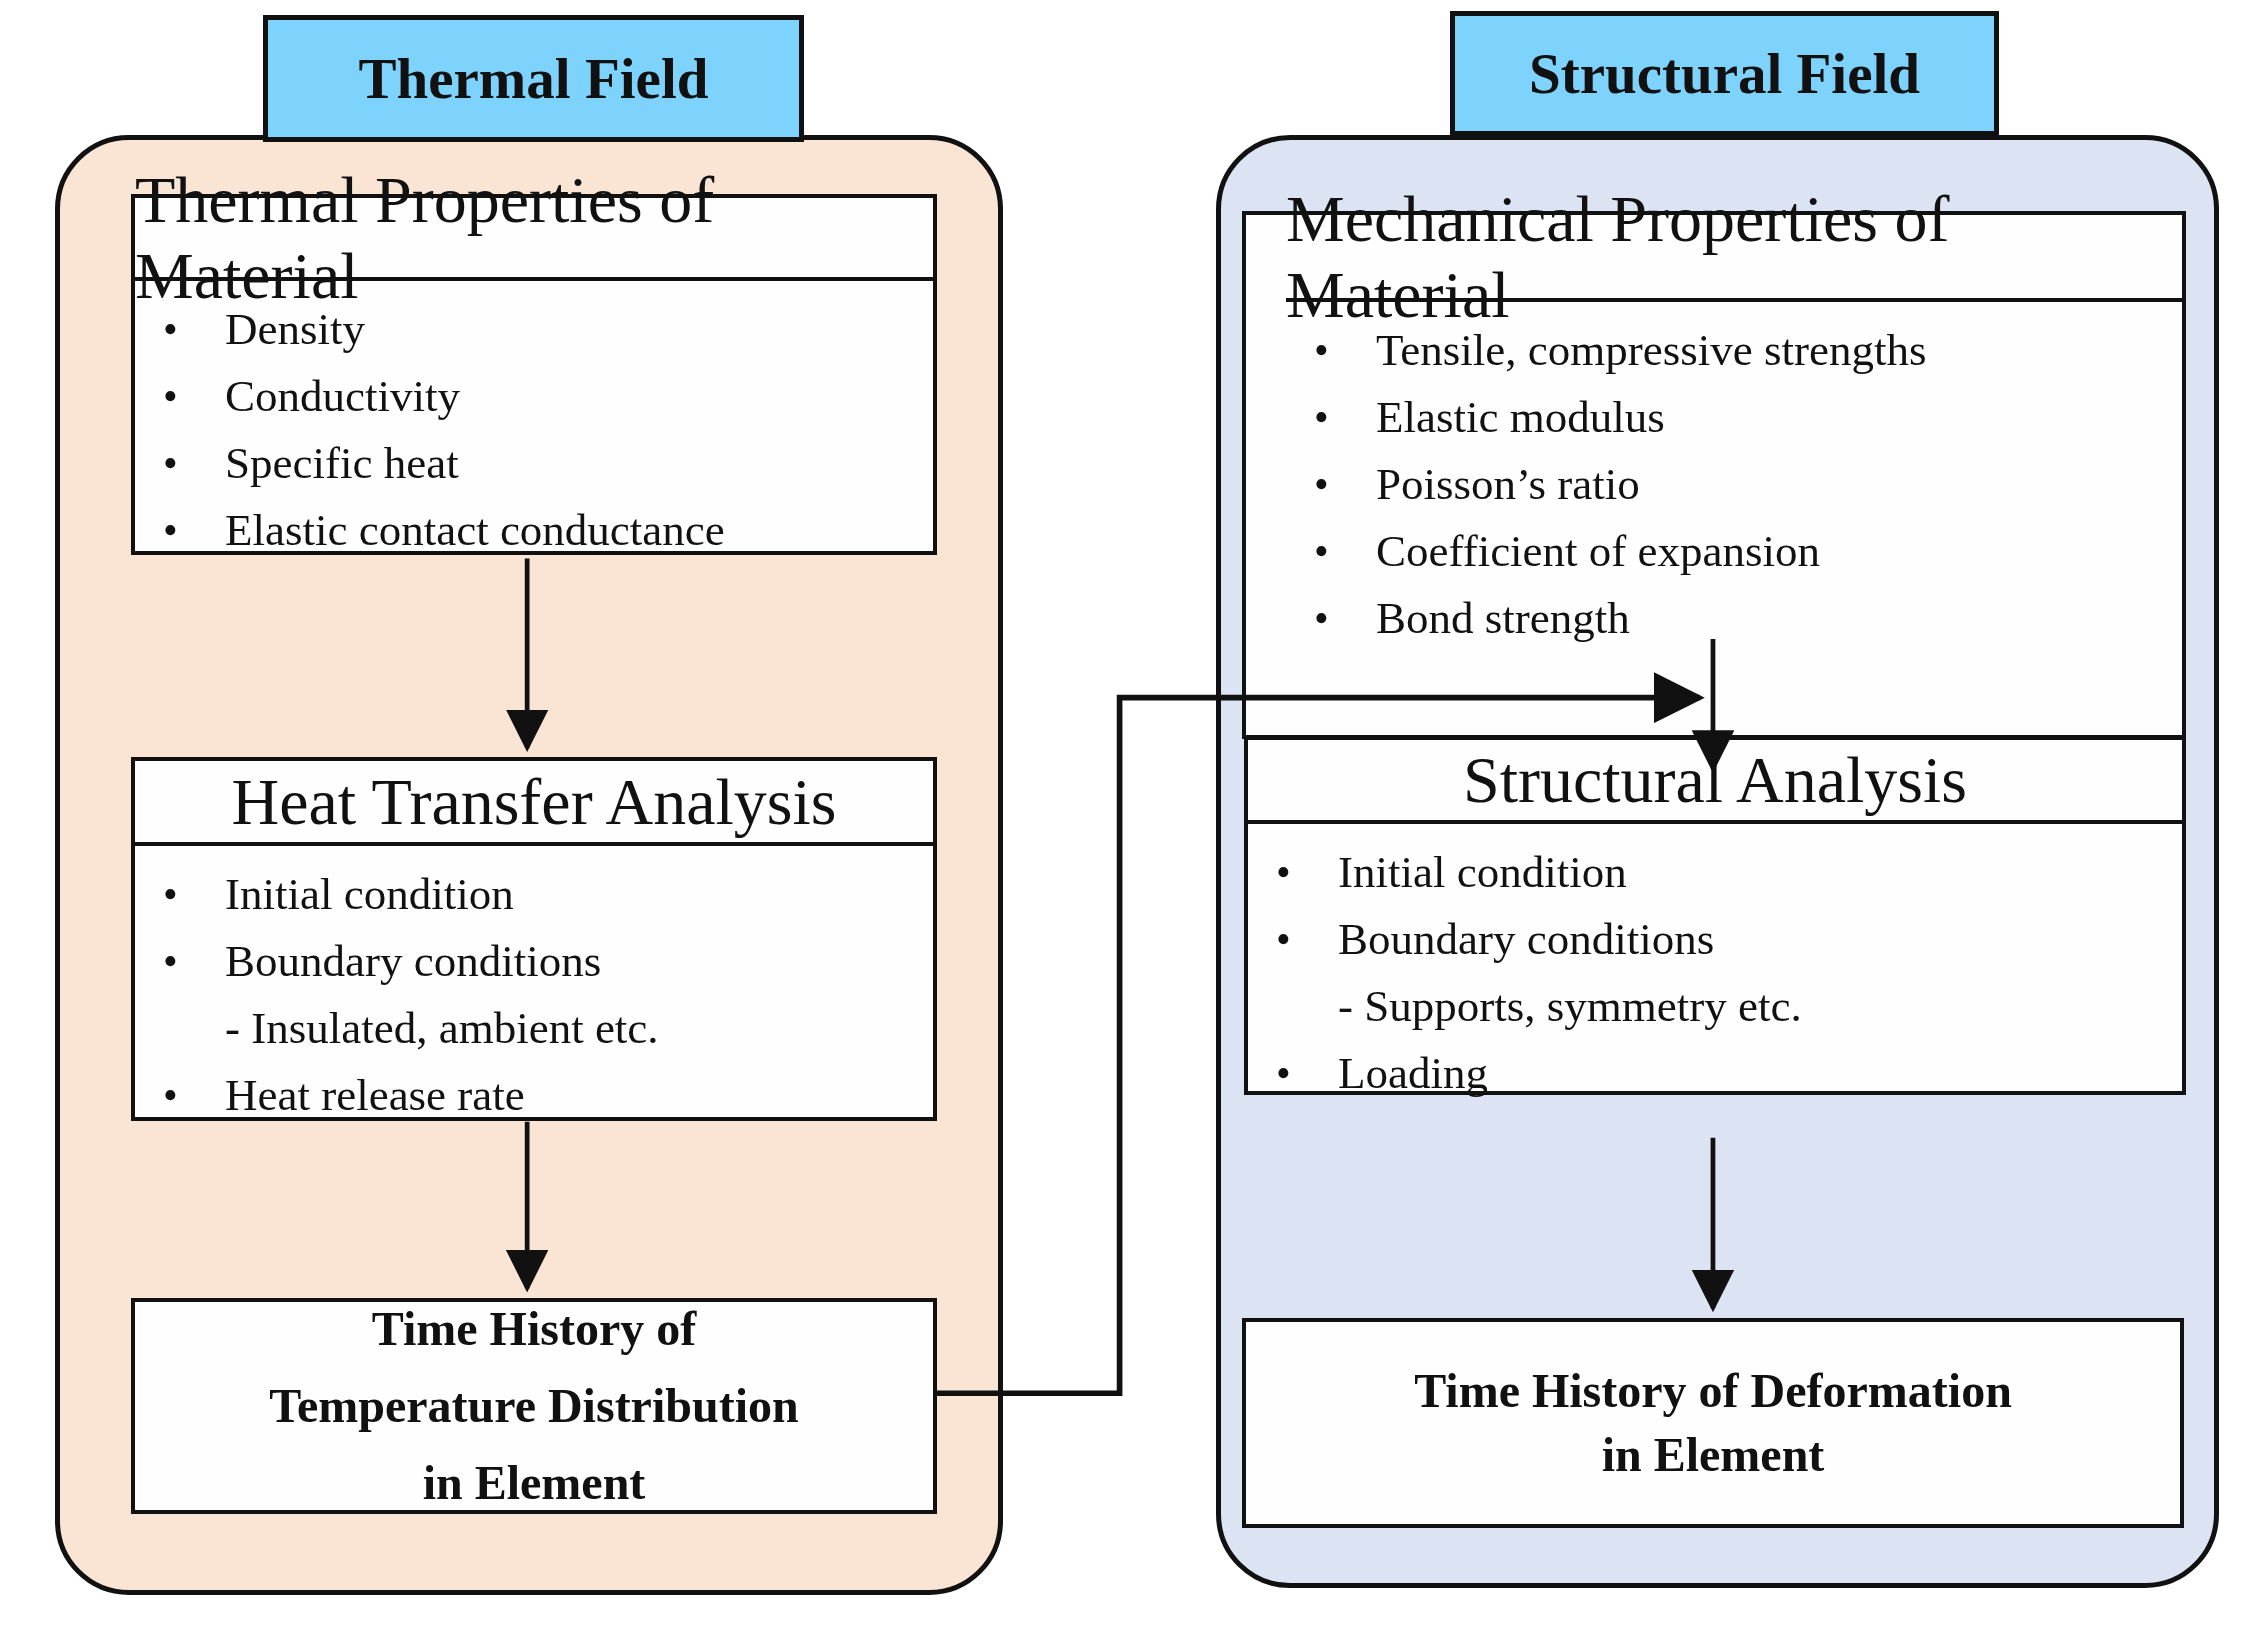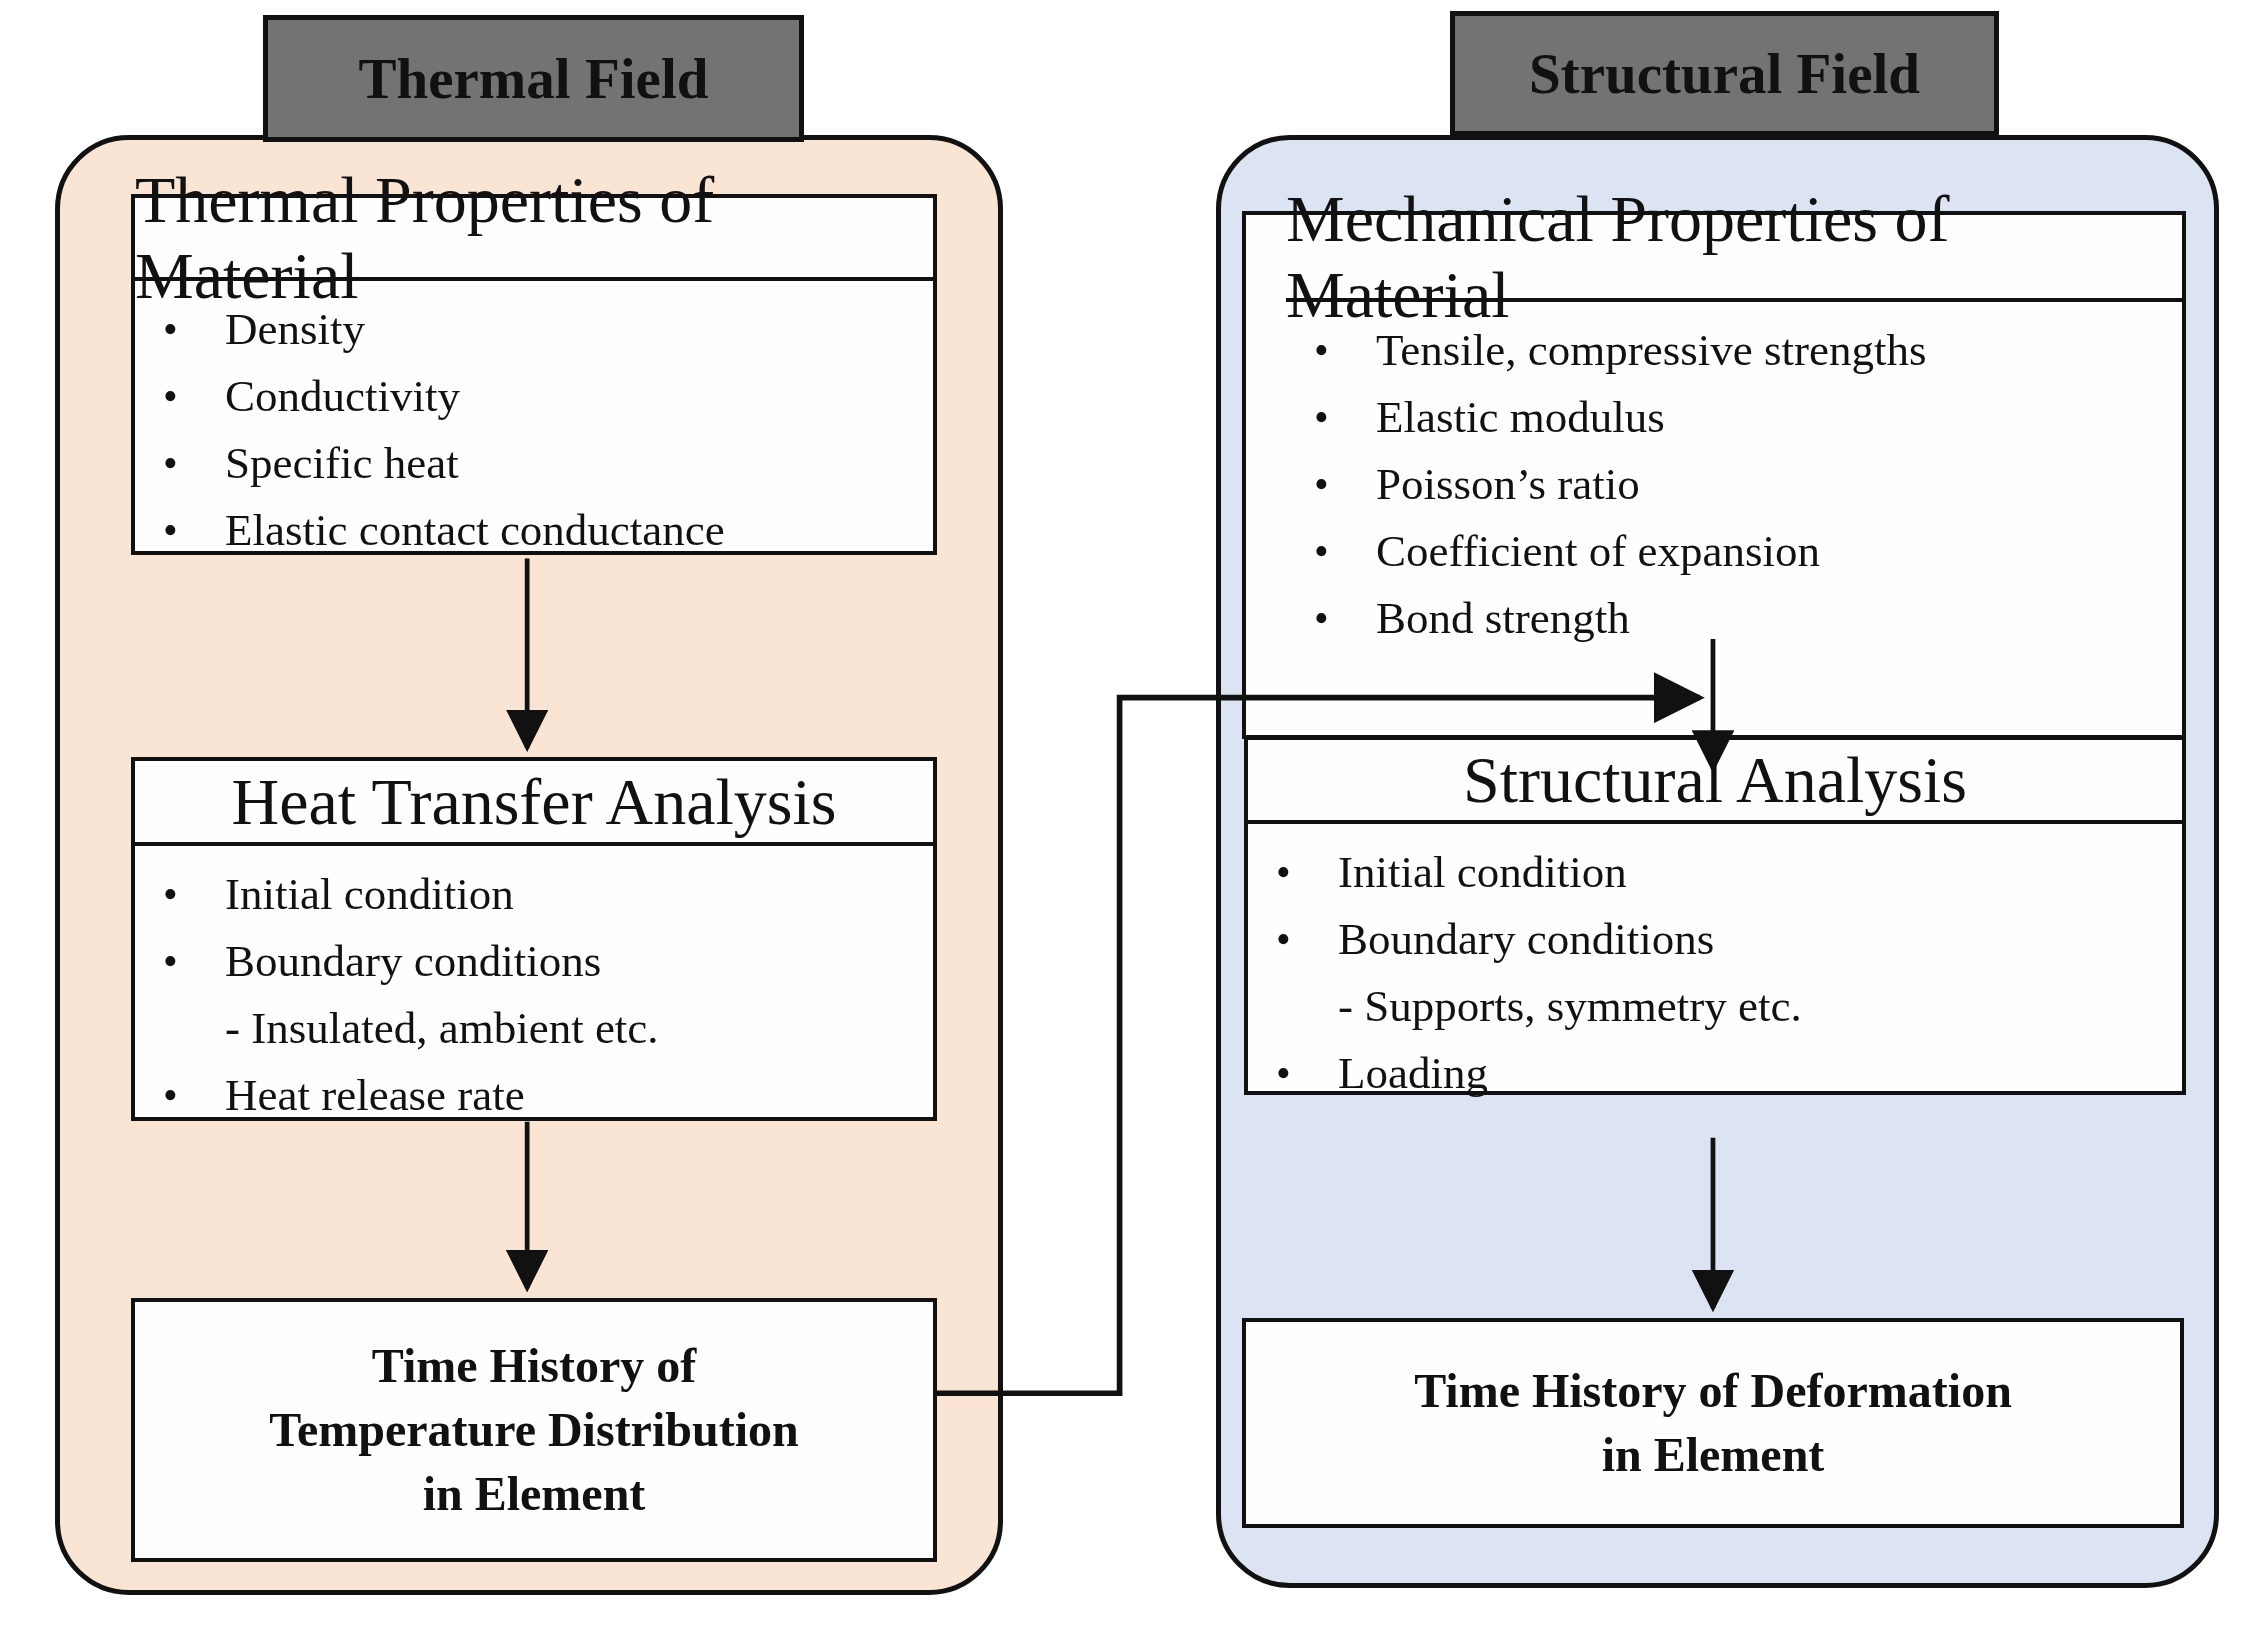--- a/index.html
+++ b/index.html
@@ -13,21 +13,21 @@
     overflow: hidden;
   }
   .field-container {
     position: absolute;
     border: 5.7px solid #111111;
     border-radius: 74px;
     box-sizing: border-box;
   }
   .field-title {
     position: absolute;
-    background: #737373;
+    background: #7dd3fc;
     border: 5.7px solid #111111;
     box-sizing: border-box;
     display: flex;
     align-items: center;
     justify-content: center;
     font-weight: bold;
     font-size: 57px;
     z-index: 3;
   }
   .box {
@@ -131,21 +131,21 @@
       <div class="row sub">
         <span>- Insulated, ambient etc.</span>
       </div>
       <div class="row">
         <span class="blt">•</span>
         <span>Heat release rate</span>
       </div>
     </div>
   </div>
 
-  <div class="box result-box" style="left:131px; top:1298px; width:806px; height:264px;">
+  <div class="box result-box" style="left:131px; top:1298px; width:806px; height:216px;gap:13px;">
     <span>Time History of</span>
     <span>Temperature Distribution</span>
     <span>in Element</span>
   </div>
 
   <div class="box" style="left:1242px; top:211px; width:944px; height:528px;padding-left:40px;">
     <div class="box-header" style="height:87px;">Mechanical Properties of Material</div>
     <div class="box-list">
       <div class="row">
         <span class="blt">•</span>

